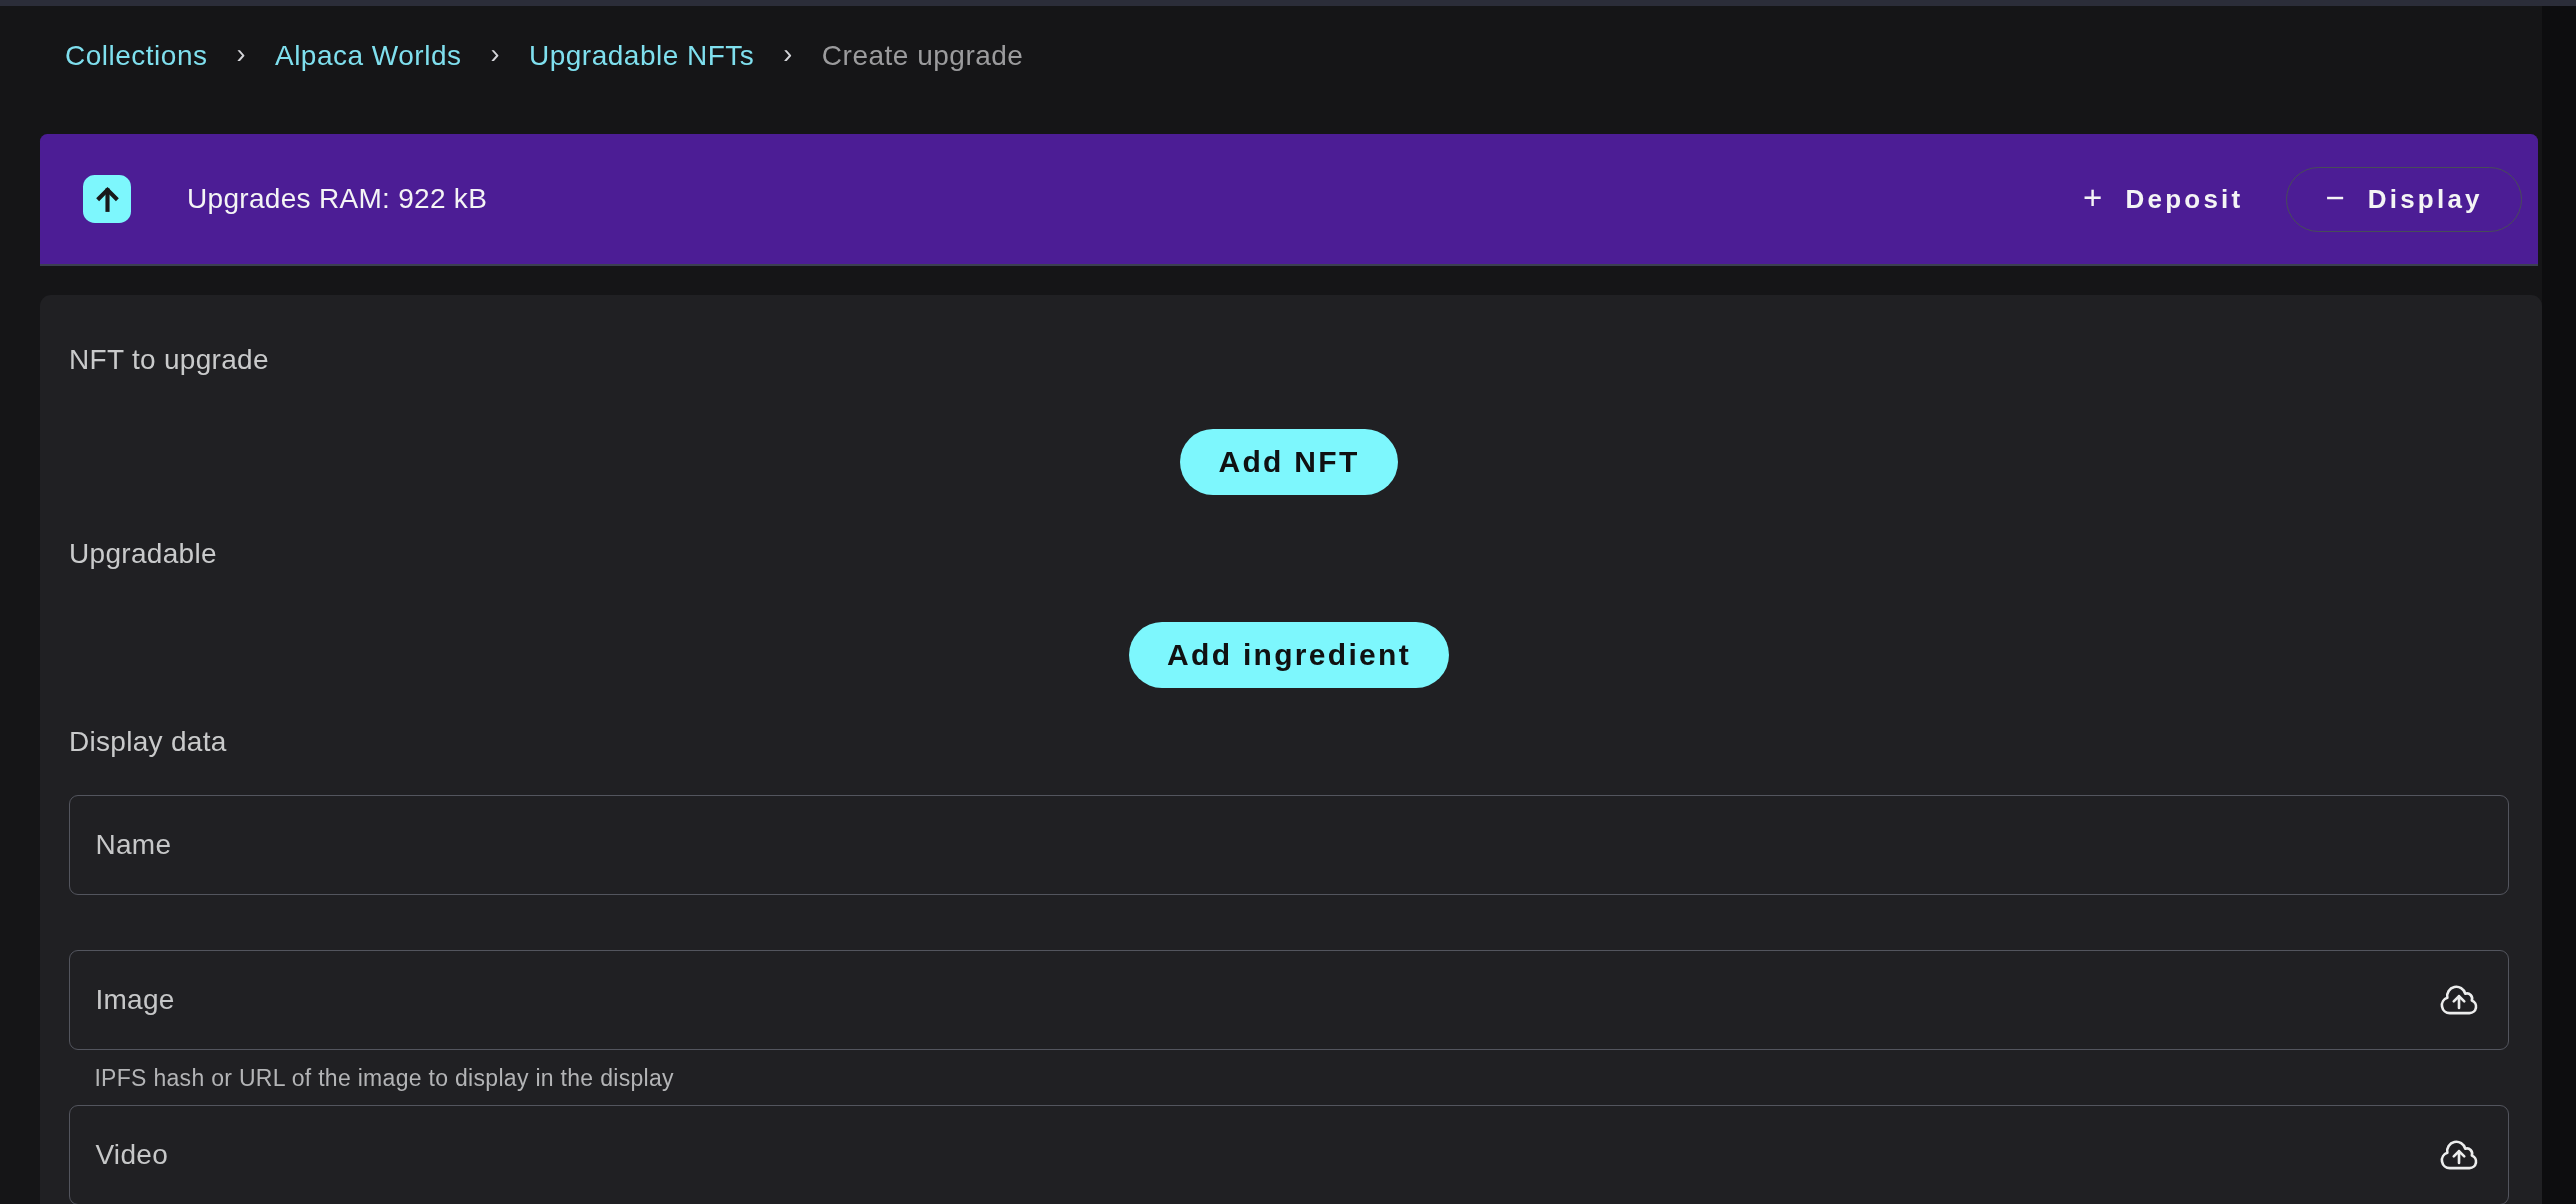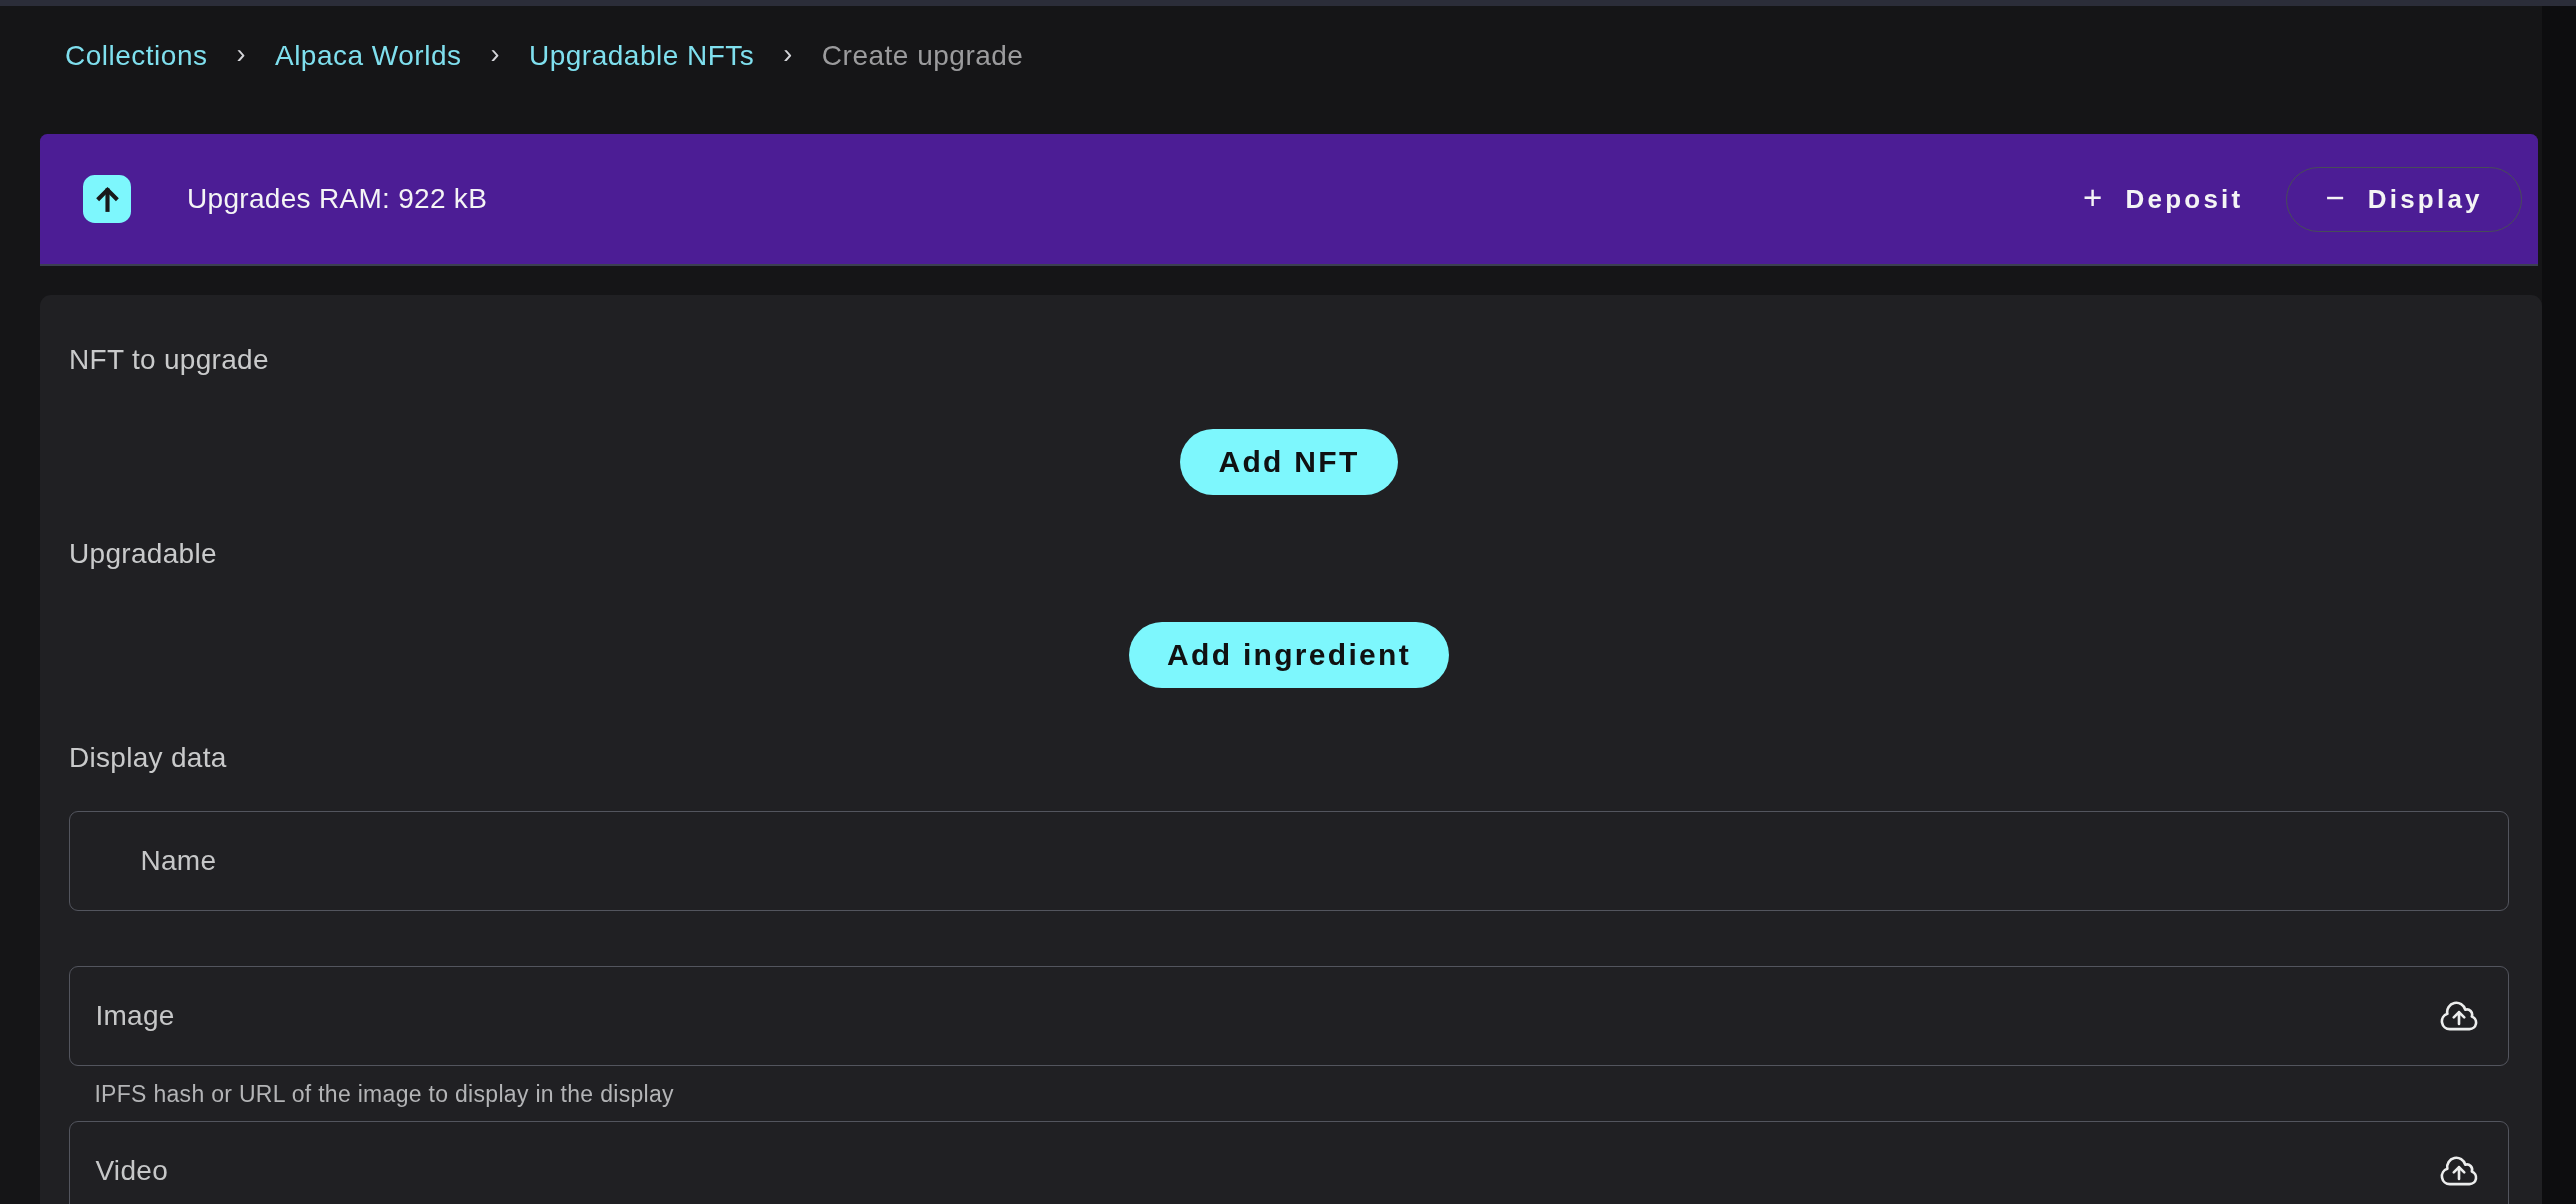--- a/index.html
+++ b/index.html
@@ -89,30 +89,30 @@
   .accent-btn {
     background:var(--accent); color:#101112;
     border:none; border-radius:906px; cursor:pointer;
     font-family:inherit; font-size:30px; font-weight:700; letter-spacing:2.3px;
     height:66px; padding:0 38px;
     display:flex; align-items:center; justify-content:center;
   }
   .mt-nft-btn { margin-top:53px; }
   .mt-ingredients-h { margin-top:43px; }
   .mt-ingredient-btn { margin-top:52px; }
-  .mt-display-h { margin-top:54px; }
+  .mt-display-h { margin-top:38px; }
 
   .input-box {
     width:2440px; height:100px;
     border:1.8px solid #53555e; border-radius:9px;
     display:flex; align-items:center;
     background:transparent;
     padding:0 23.6px 0 0;
   }
-  .mt-name { margin-top:37px;padding-left:45px; }
+  .mt-name { margin-top:37px; }
   .mt-image { margin-top:55px;justify-content:center; }
   .mt-video { margin-top:13.6px; }
   .text-input {
     flex:1; height:100%;
     background:transparent; border:none; outline:none;
     font-family:inherit; font-size:28px; color:#e8e9ea;
     padding:0 25.4px; letter-spacing:0.3px;
   }
   .text-input::placeholder { color:#c6c7c8; opacity:1; }
   .upload-icon-btn {

